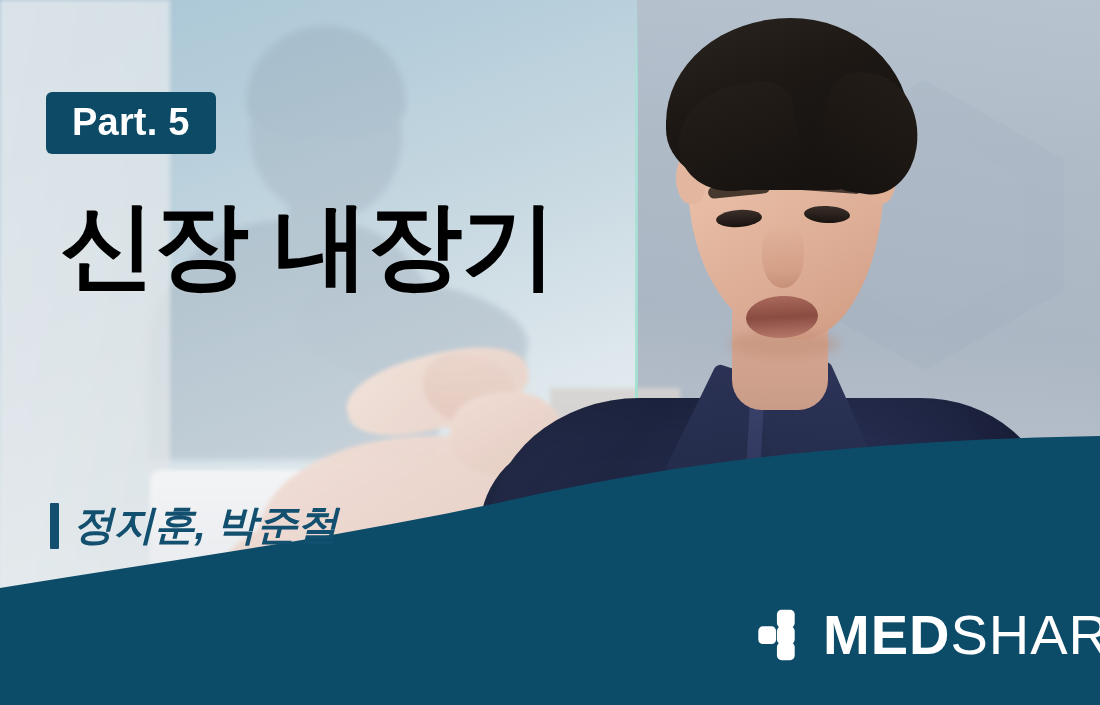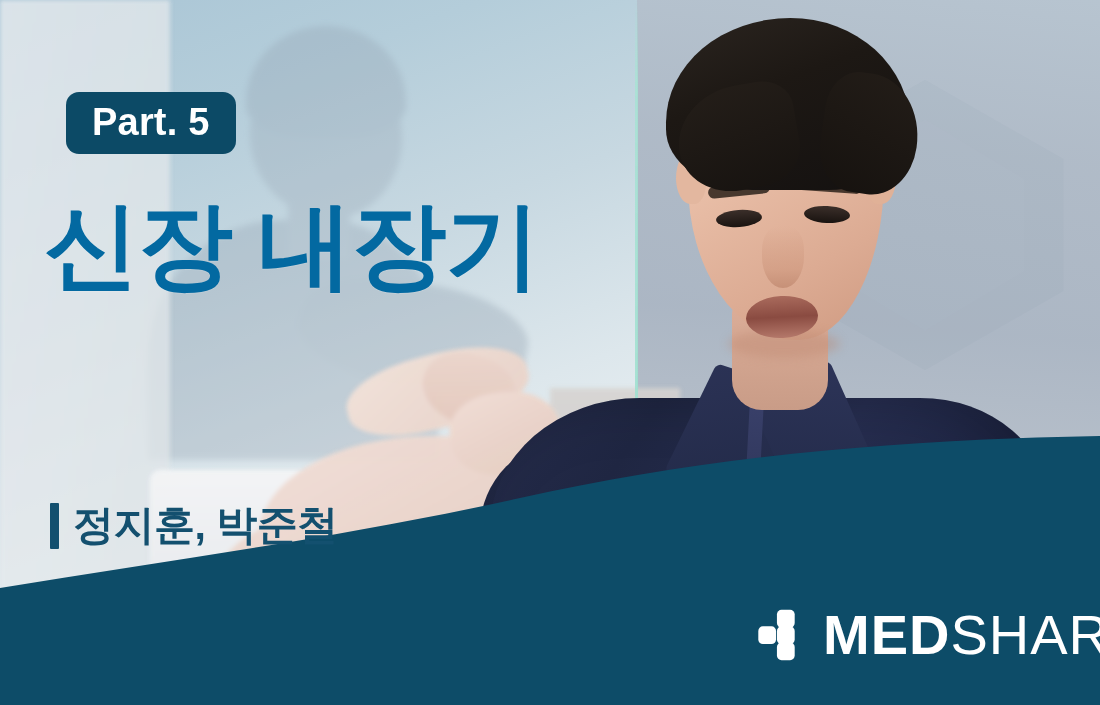--- a/index.html
+++ b/index.html
@@ -388,49 +388,49 @@
   }
   .wave svg { display: block; width: 100%; height: 100%; }
 
   
   .part-badge {
     position: absolute;
     left: 46px;
     top: 92px;
     padding: 11px 26px 13px 26px;
     background: #0c4a66;
-    border-radius: 13px;
+    border-radius: 6px;
     color: #ffffff;
     font-size: 38px;
     font-weight: 700;
     letter-spacing: .2px;
     line-height: 1;
-    margin-left: 20px;
   }
 
   .title-block {
     position: absolute;
-    left: 44px;
+    left: 60px;
     top: 188px;
-    color: #0369a1;
+    color: #000000;
     font-size: 95px;
     font-weight: 800;
     line-height: 1.22;
     letter-spacing: -1px;
     text-shadow: 0 1px 0 rgba(255,255,255,.12);
   }
   .title-line { display: block; white-space: nowrap; }
 
   .author-row {
     position: absolute;
     left: 50px;
     top: 498px;
     display: flex;
     align-items: center;
     gap: 14px;
+    font-style: italic;
   }
   .author-bar {
     width: 9px;
     height: 46px;
     background: #13506f;
     border-radius: 1px;
   }
   .author-name {
     color: #13506f;
     font-size: 41px;

